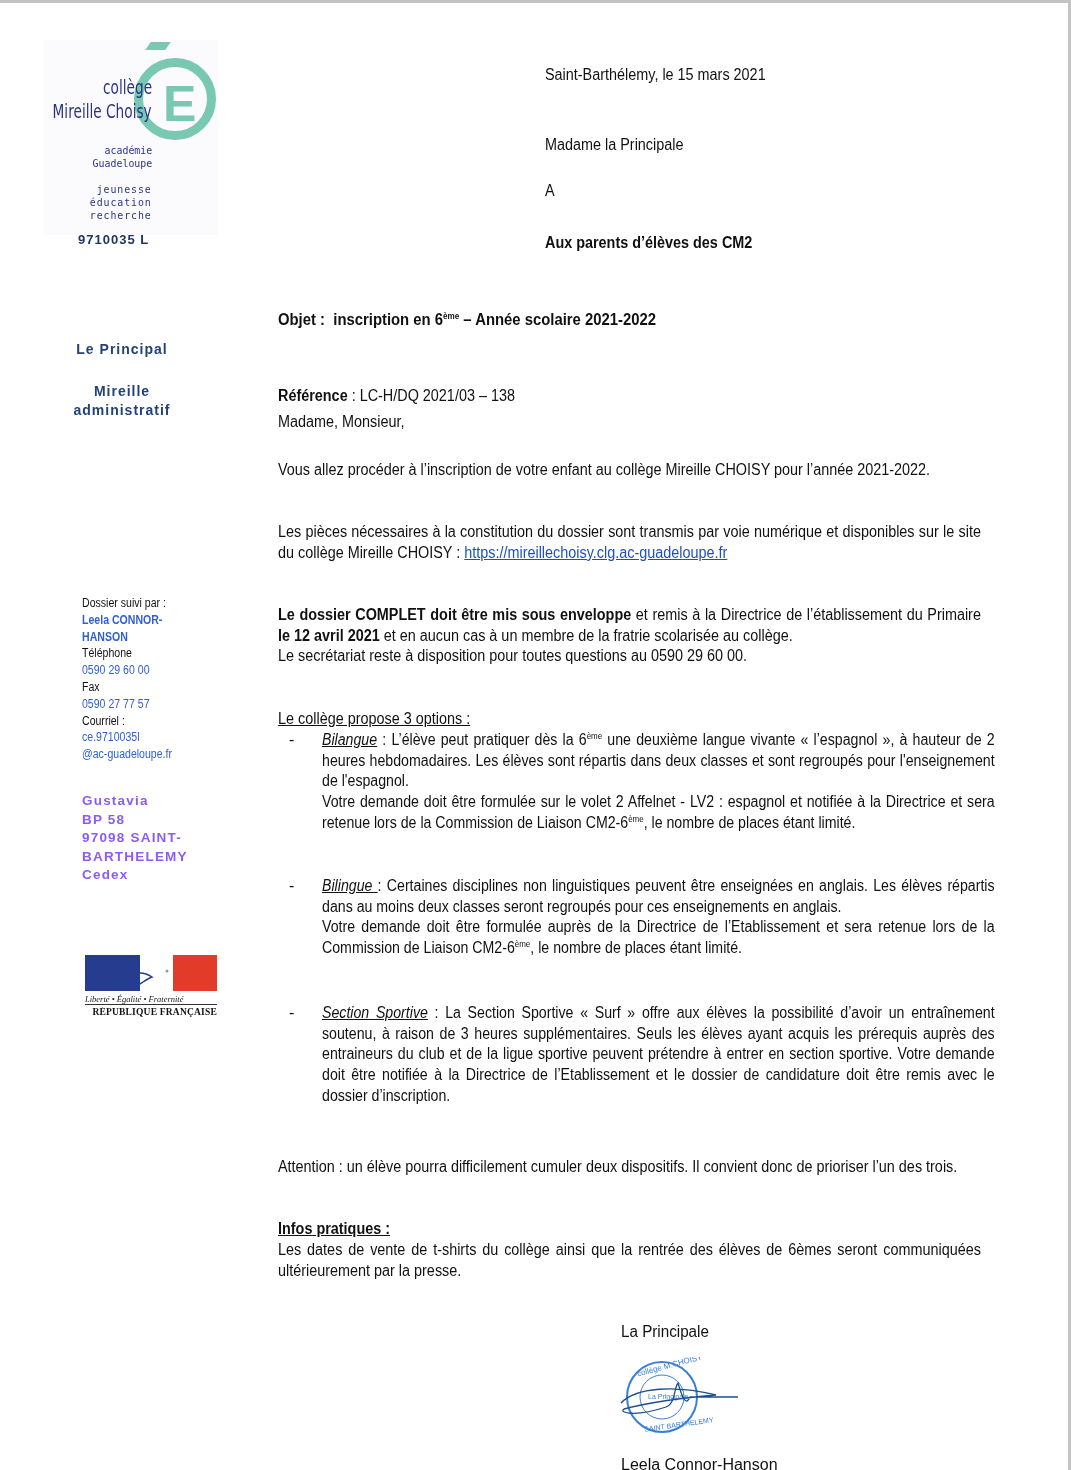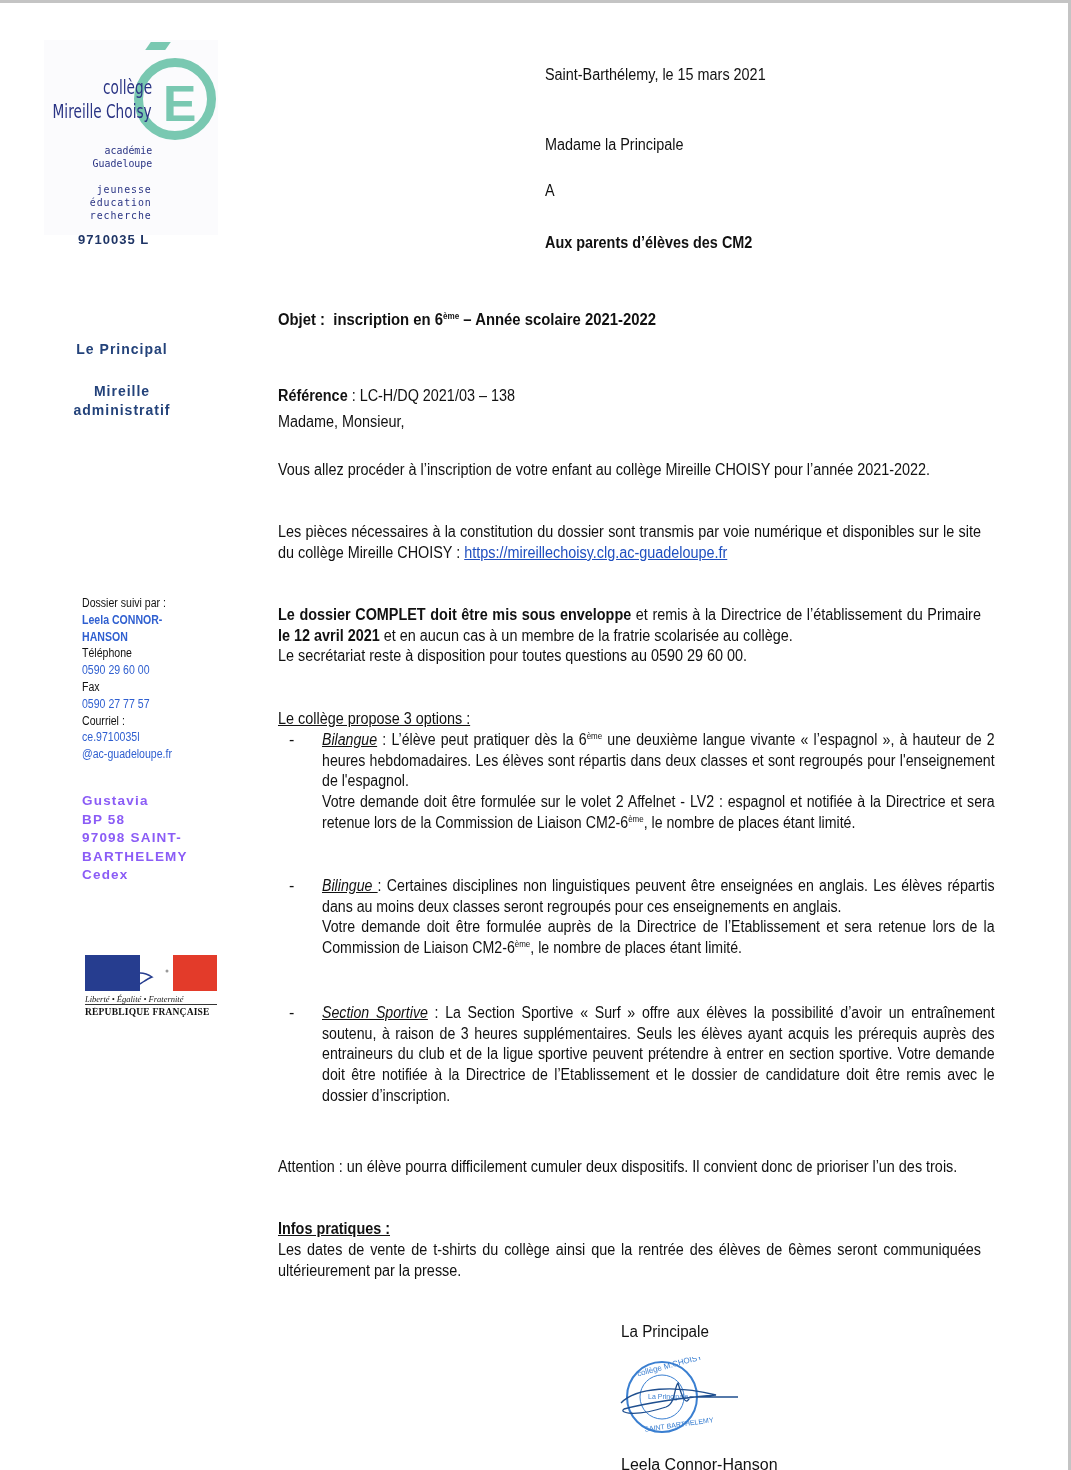--- a/index.html
+++ b/index.html
@@ -28,21 +28,21 @@
     .contact .k { color: #111; }
     .contact .v { color: #2f5fd0; }
     .contact .b { font-weight: bold; }
     .address { position: absolute; left: 82px; top: 792px; font-size: 13.5px; font-weight: bold; line-height: 18.5px; color: #8b5cf6; letter-spacing: 1.2px; }
     .marianne { position: absolute; left: 85px; top: 955px; width: 132px; height: 64px; }
     .flag { position: absolute; left: 0; top: 0; width: 132px; height: 36px; display: flex; }
     .flag .blue { width: 55px; background: #263d8f; }
     .flag .white { width: 33px; background: #ffffff; }
     .flag .red { width: 44px; background: #e33b2a; }
     .marianne-motto { position: absolute; left: 0; top: 39px; font-family: "Liberation Serif", serif; font-style: italic; font-size: 8.5px; white-space: nowrap; color: #1a1a1a; border-bottom: 1px solid #333; width: 132px; overflow: hidden; }
-    .marianne-rf { position: absolute; left: 0; top: 52px; font-family: "Liberation Serif", serif; font-weight: bold; font-size: 9.5px; letter-spacing: 0.2px; white-space: nowrap; width: 132px; overflow: hidden; }
+    .marianne-rf { position: absolute; left: 0; top: 52px; font-family: "Liberation Serif", serif; font-weight: bold; font-size: 9.5px; letter-spacing: 0.2px; white-space: nowrap; width: 132px; overflow: hidden; text-align: right; }
 
     
     .hdr { position: absolute; left: 545px; font-size: 16px; transform: scaleX(0.9); transform-origin: left; white-space: nowrap; }
     .hdr-date { top: 66px; }
     .hdr-recipient1 { top: 136px; }
     .hdr-a { top: 182px; }
     .hdr-recipient2 { top: 234px; font-weight: bold; }
 
     
     .body-col { position: absolute; left: 278px; width: 703px; font-size: 16px; line-height: 20.7px; }

